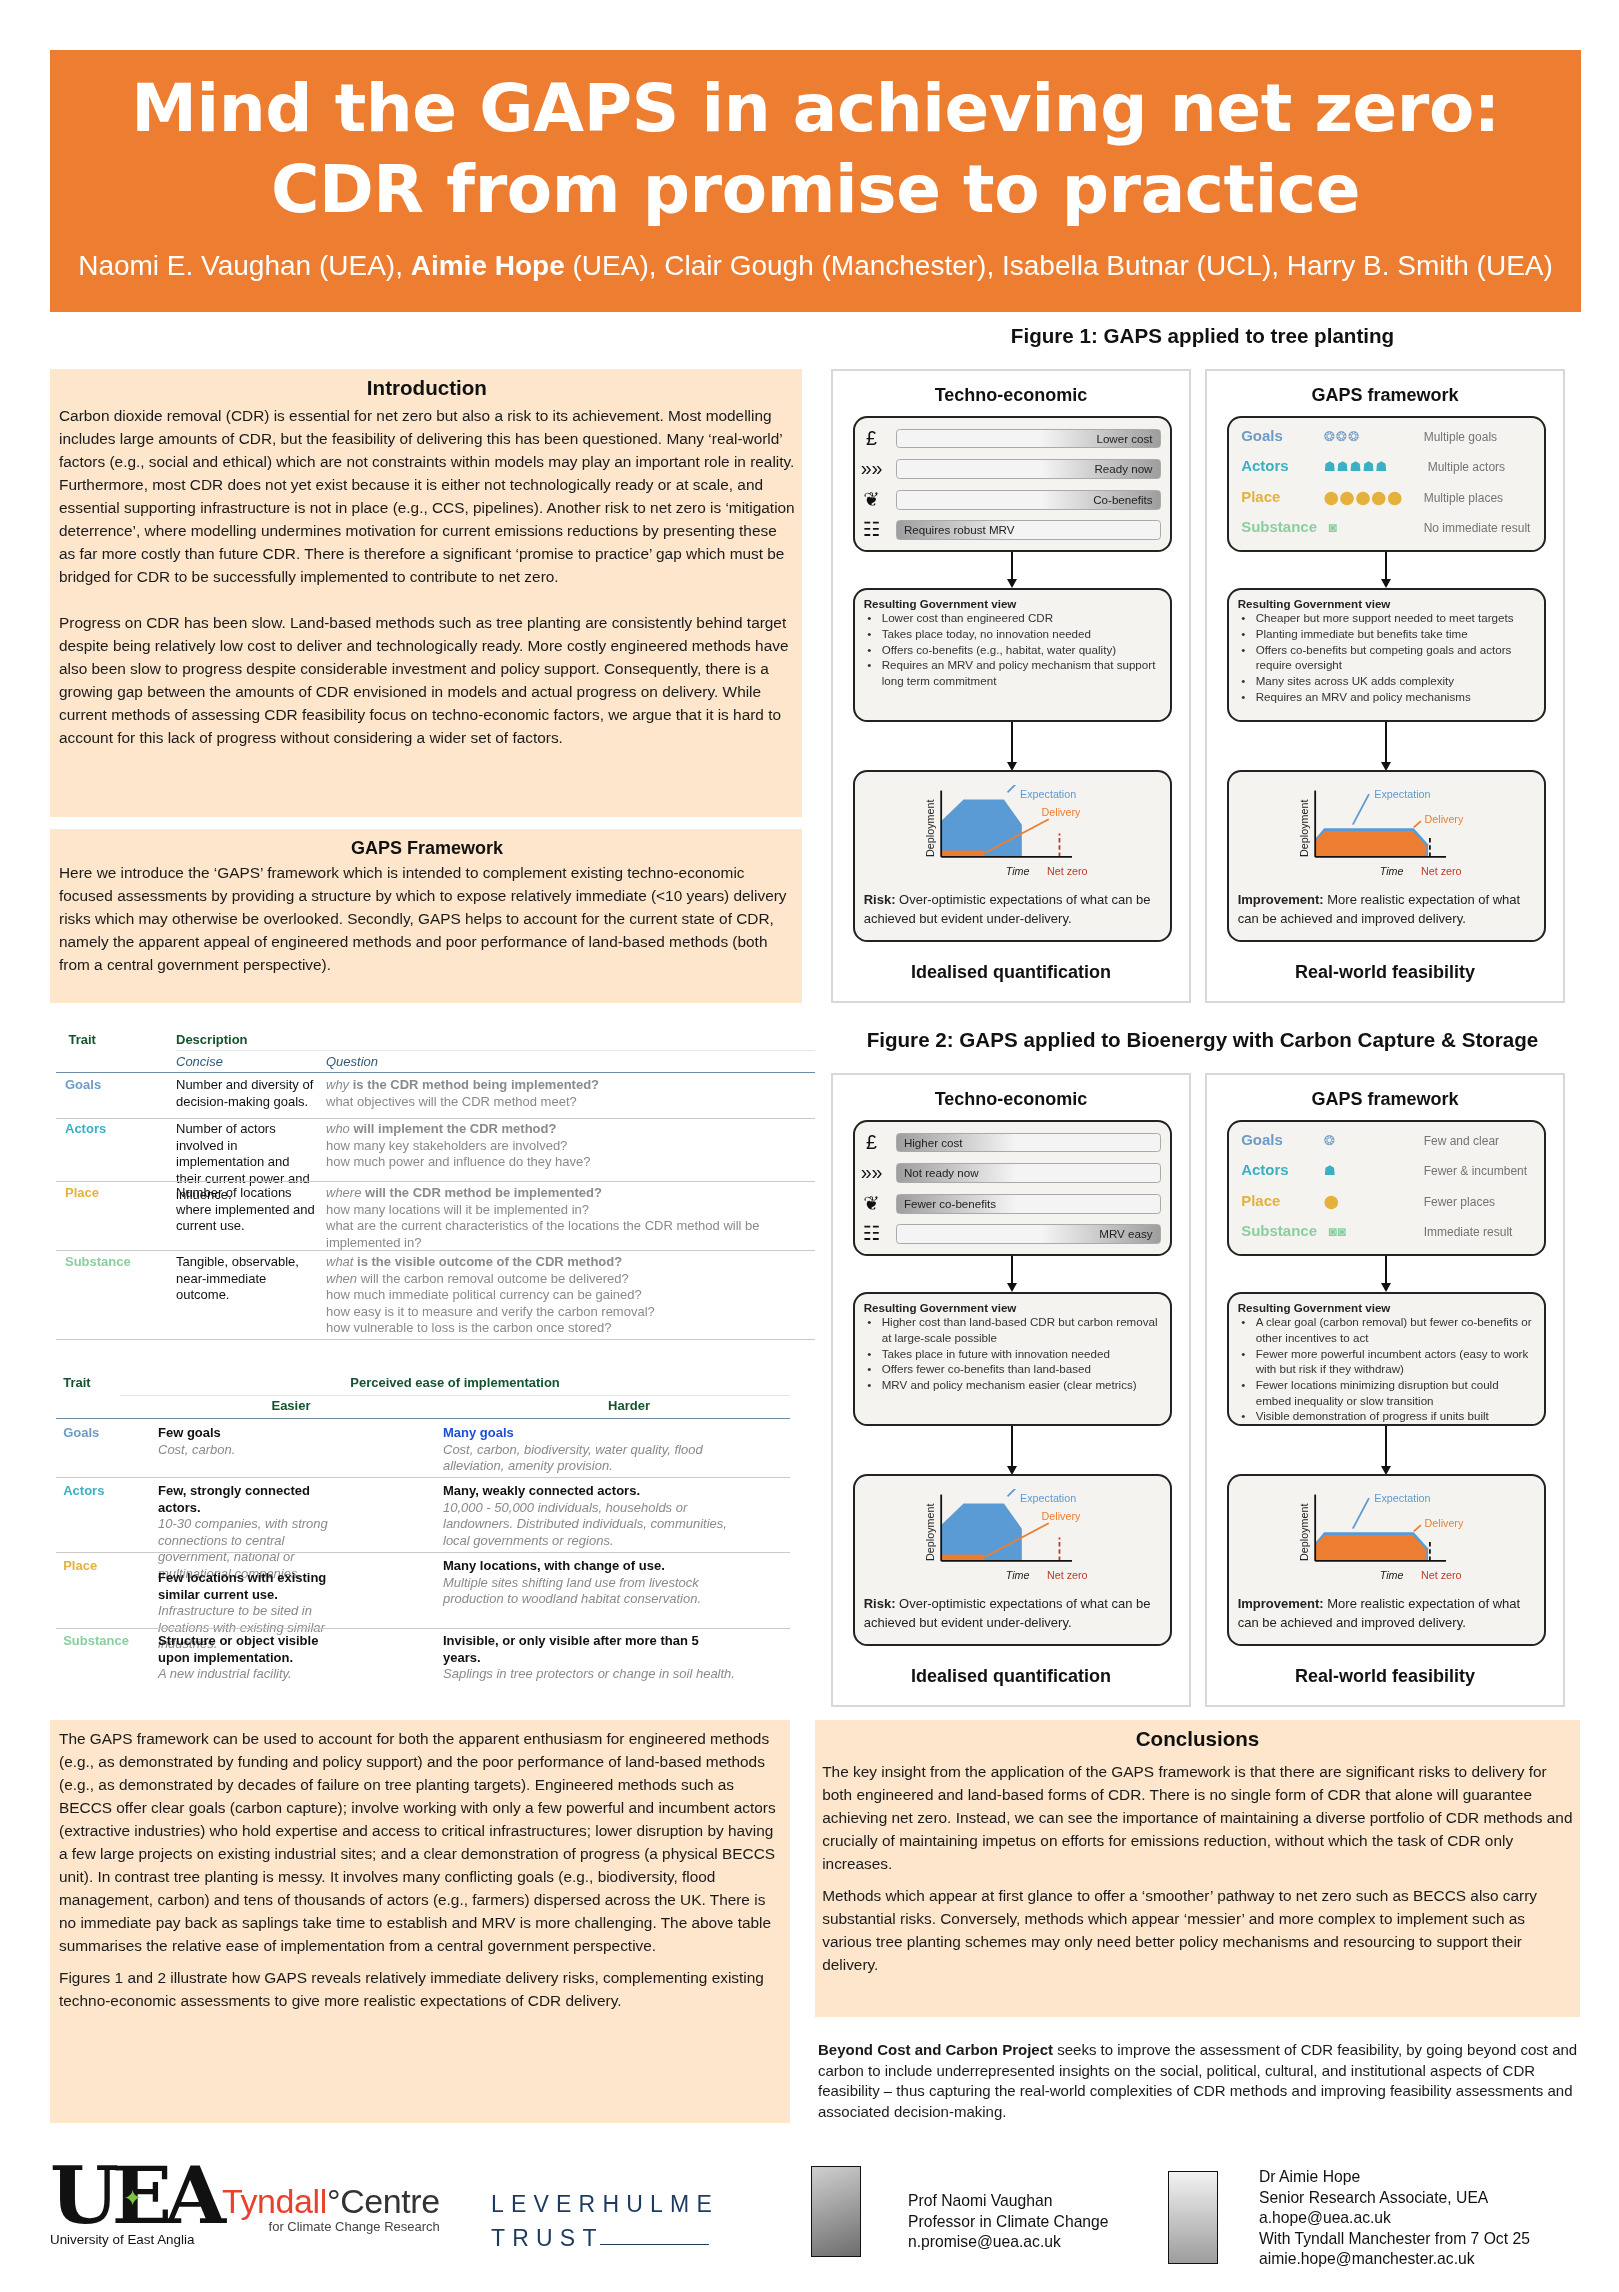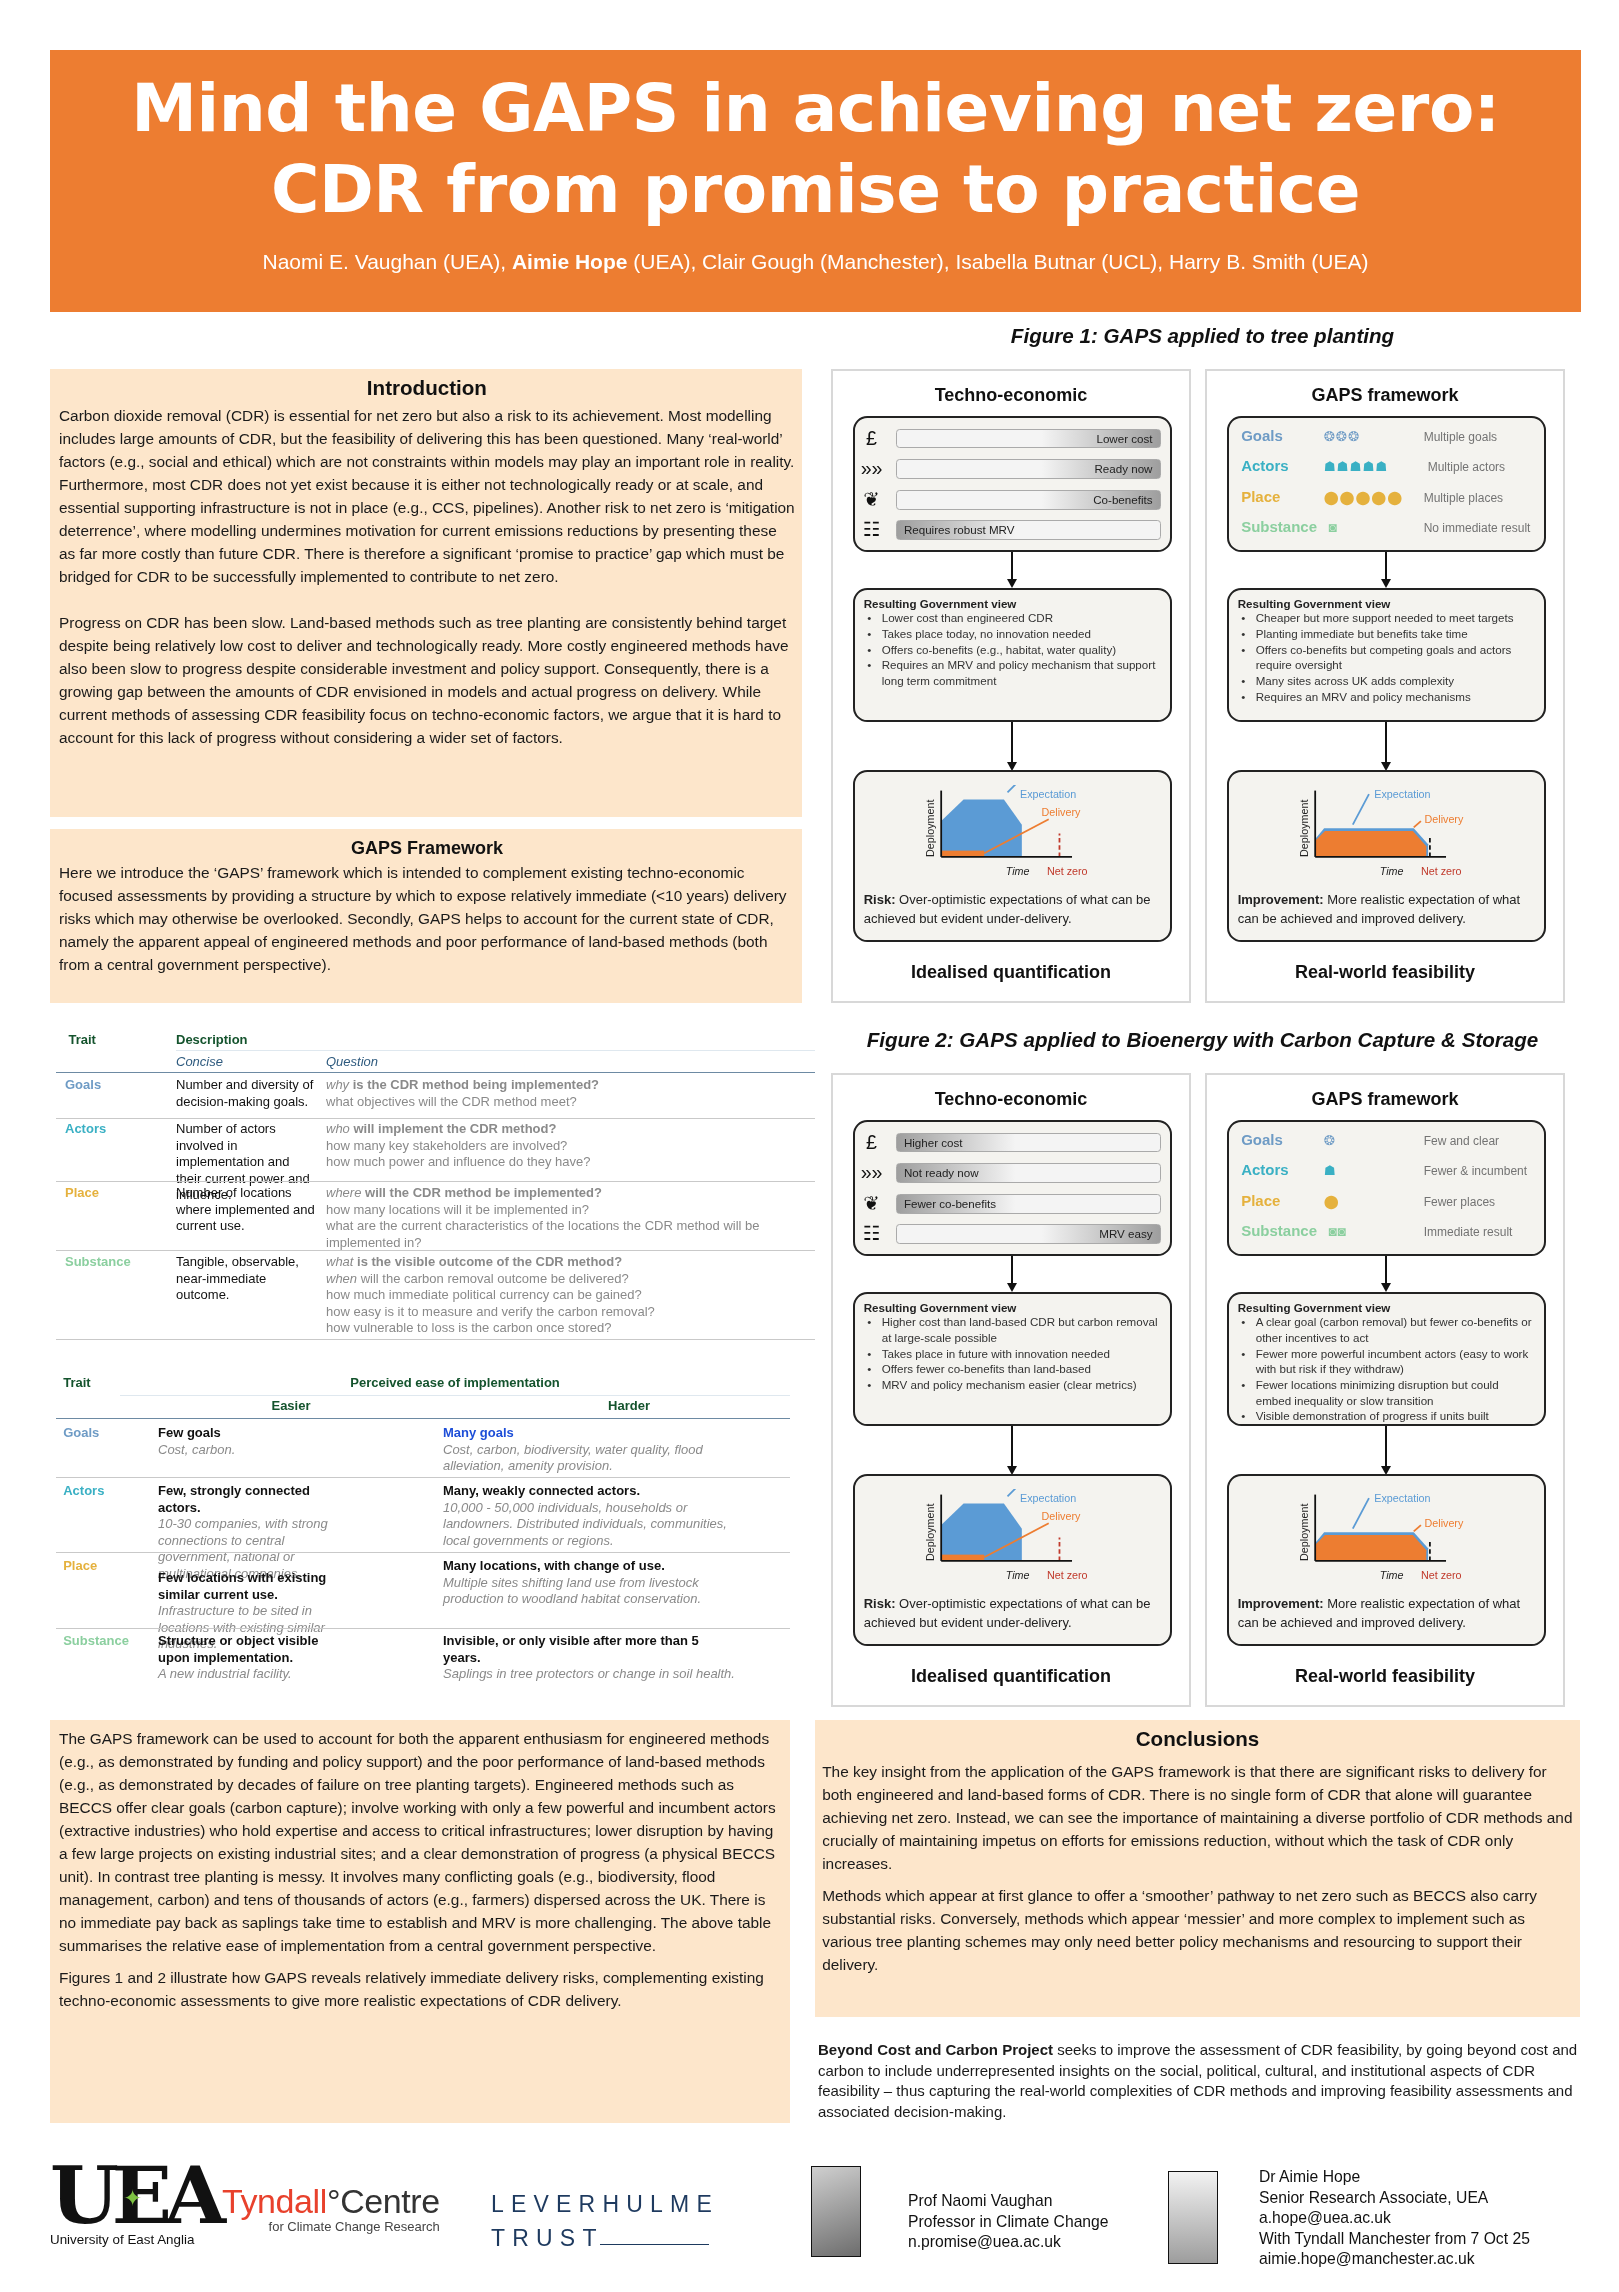--- a/index.html
+++ b/index.html
@@ -4,21 +4,21 @@
 <style>
   * { box-sizing: border-box; margin: 0; padding: 0; }
   html, body { width: 1619px; height: 2293px; background: #ffffff; overflow: hidden; }
   body { position: relative; font-family: "Liberation Sans", sans-serif; color: #111; }
   .abs { position: absolute; }
 
   
   #header { left: 50px; top: 50px; width: 1531px; height: 262px; background: #ED7D31; text-align: center; color: #fff; }
   #header .t1 { font-family: "DejaVu Sans", sans-serif; font-weight: bold; font-size: 66px; line-height: 81px; margin-top: 18px; letter-spacing: -0.4px; }
   #header .t2 { font-family: "DejaVu Sans", sans-serif; font-weight: bold; font-size: 66px; line-height: 81px; letter-spacing: -0.4px; }
-  #header .authors { font-size: 21px; margin-top: 19.7px; }
+  #header .authors { font-size: 28px; margin-top: 19.7px; }
   #header .authors b { font-weight: bold; }
 
   
   .panel { background: #FDE6CB; }
   .panel h2 { font-size: 20.6px; font-weight: bold; text-align: center; color: #111; }
   .panel p { font-size: 15.4px; line-height: 23px; color: #1a1a1a; }
 
   #intro { left: 50px; top: 369px; width: 752px; height: 448px; padding: 7.2px 7.2px 0 9px; }
   #intro h2 { margin-bottom: 3.6px; }
   #intro p + p { margin-top: 23px; }
@@ -48,21 +48,21 @@
   .q { color: #8a8a8a; }
   .q b { font-weight: bold; }
   .q i { font-style: italic; }
   .row { position: absolute; left: 0; width: 759px; border-top: 1.8px solid #c9c9c9; }
   .cell { position: absolute; }
 
   #table1 { left: 56px; top: 1030px; width: 759px; height: 304px; }
   #table2 { left: 56px; top: 1368px; width: 734px; height: 304px; }
 
   
-  .figtitle { font-size: 20.6px; font-weight: bold; color: #111; text-align: center; font-style: italic; }
+  .figtitle { font-size: 20.6px; font-weight: bold; color: #111; text-align: center; }
   .figcol { border: 2.7px solid #d8d8d8; background: #fff; }
   .colhead { font-size: 18px; font-weight: bold; text-align: center; color: #111; }
   .box { position: absolute; border: 2.2px solid #222; border-radius: 14.3px; background: #F4F3EF; }
   .arrow { position: absolute; width: 1.8px; background: #111; }
   .arrow::after { content: ""; position: absolute; left: -4.5px; bottom: -1.8px; border-left: 5.4px solid transparent; border-right: 5.4px solid transparent; border-top: 9px solid #111; }
   .bar { position: absolute; height: 19.7px; border: 1.3px solid #aaa; border-radius: 3.6px; font-size: 11.6px; line-height: 17px; color: #222; padding: 0 7.2px; }
   .bar.right { text-align: right; background: linear-gradient(to right, #f4f4f4 55%, #9e9e9e); }
   .bar.left { text-align: left; background: linear-gradient(to right, #9e9e9e, #f4f4f4 45%); }
   .ticon { position: absolute; font-size: 19.7px; width: 23px; text-align: center; color: #111; }
   .gv-title { font-size: 11.6px; font-weight: bold; color: #222; }

